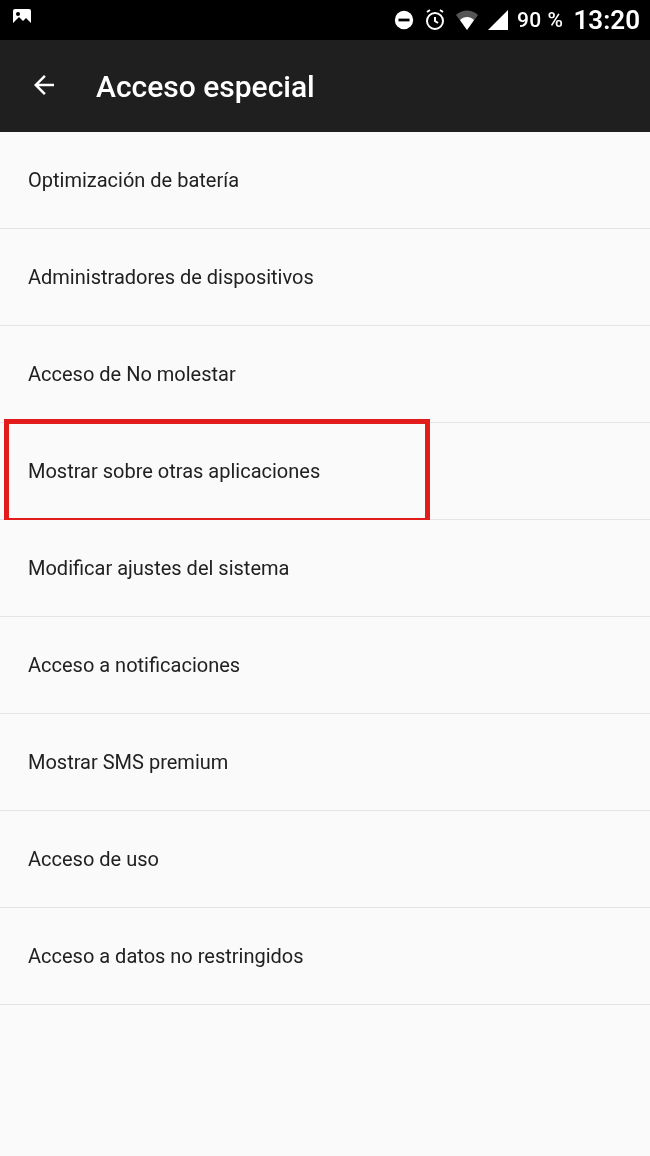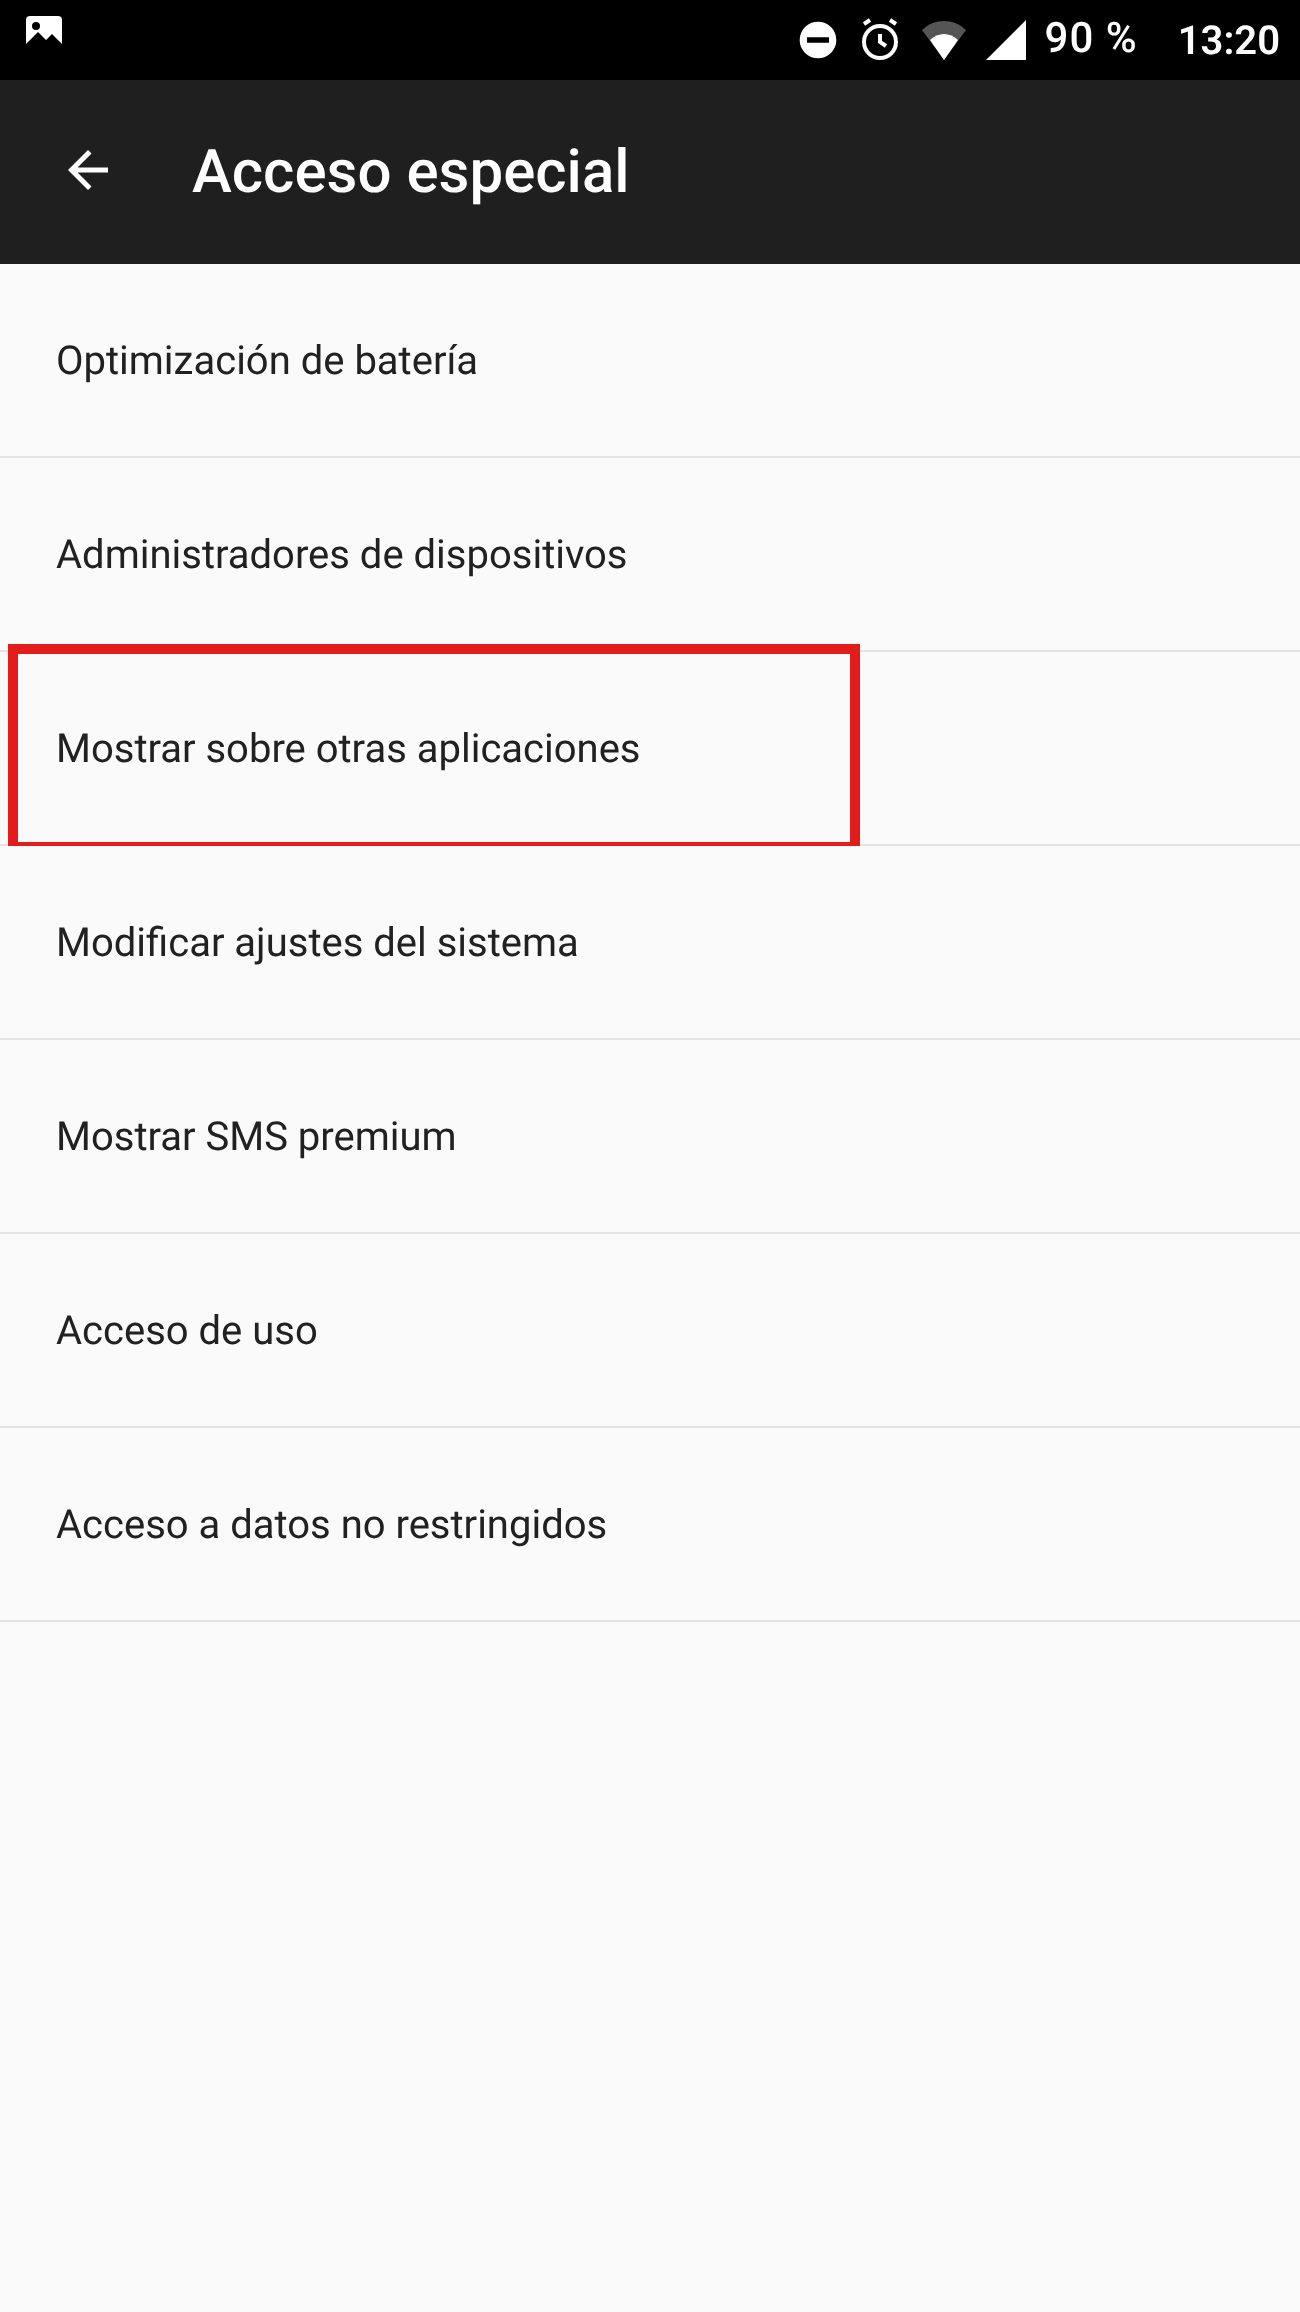--- a/index.html
+++ b/index.html
@@ -5,21 +5,21 @@
   * { box-sizing: border-box; margin: 0; padding: 0; }
   html, body { width: 650px; height: 1156px; font-family: Roboto, "Helvetica Neue", Arial, sans-serif; background: #fafafa; overflow: hidden; }
   .screen { width: 650px; height: 1156px; display: flex; flex-direction: column; background: #fafafa; }
 
   
   .status-bar { height: 40px; background: #000; color: #fff; display: flex; align-items: center; padding: 0 10px; font-size: 22px; font-weight: 500; }
   .status-left { display: flex; align-items: center; gap: 8px; }
   .status-right { margin-left: auto; display: flex; align-items: center; gap: 8px; }
   .status-right svg { display: block; }
   .status-battery { font-size: 21px; letter-spacing: 0.5px; }
-  .status-time { font-size: 20px; font-weight: 600; margin-left: 12px; text-align: right; }
+  .status-time { font-size: 26px; font-weight: 600; margin-left: 2px; text-align: right; }
 
   
   .app-bar { height: 92px; background: #1f1f1f; color: #fff; display: flex; align-items: center; padding: 16px 16px; }
   .back-btn { width: 48px; height: 48px; display: flex; align-items: center; justify-content: center; background: transparent; border: none; cursor: pointer; margin-right: 28px; margin-left: 4px; }
   .app-title { font-size: 30px; font-weight: 500; color: #fff; }
 
   
   .list { flex: 1; background: #fafafa; display: flex; flex-direction: column; }
   .list-item { height: 97px; display: flex; align-items: center; padding: 0 28px; border-bottom: 1px solid #e4e4e4; background: #fafafa; cursor: pointer; position: relative; }
   .list-item:first-child { border-top: 0; }
@@ -85,25 +85,31 @@
   </div>
 
   <div class="list">
     <div class="list-item">
       <span class="list-label">Optimización de batería</span>
     </div>
     <div class="list-item">
       <span class="list-label">Administradores de dispositivos</span>
     </div>
     <div class="list-item">
+      <span class="list-label">Acceso de No molestar</span>
+    </div>
+    <div class="list-item">
       <span class="list-label">Mostrar sobre otras aplicaciones</span>
       <div class="highlight-box"></div>
     </div>
     <div class="list-item">
       <span class="list-label">Modificar ajustes del sistema</span>
+    </div>
+    <div class="list-item">
+      <span class="list-label">Acceso a notificaciones</span>
     </div>
     <div class="list-item">
       <span class="list-label">Mostrar SMS premium</span>
     </div>
     <div class="list-item">
       <span class="list-label">Acceso de uso</span>
     </div>
     <div class="list-item">
       <span class="list-label">Acceso a datos no restringidos</span>
     </div>

